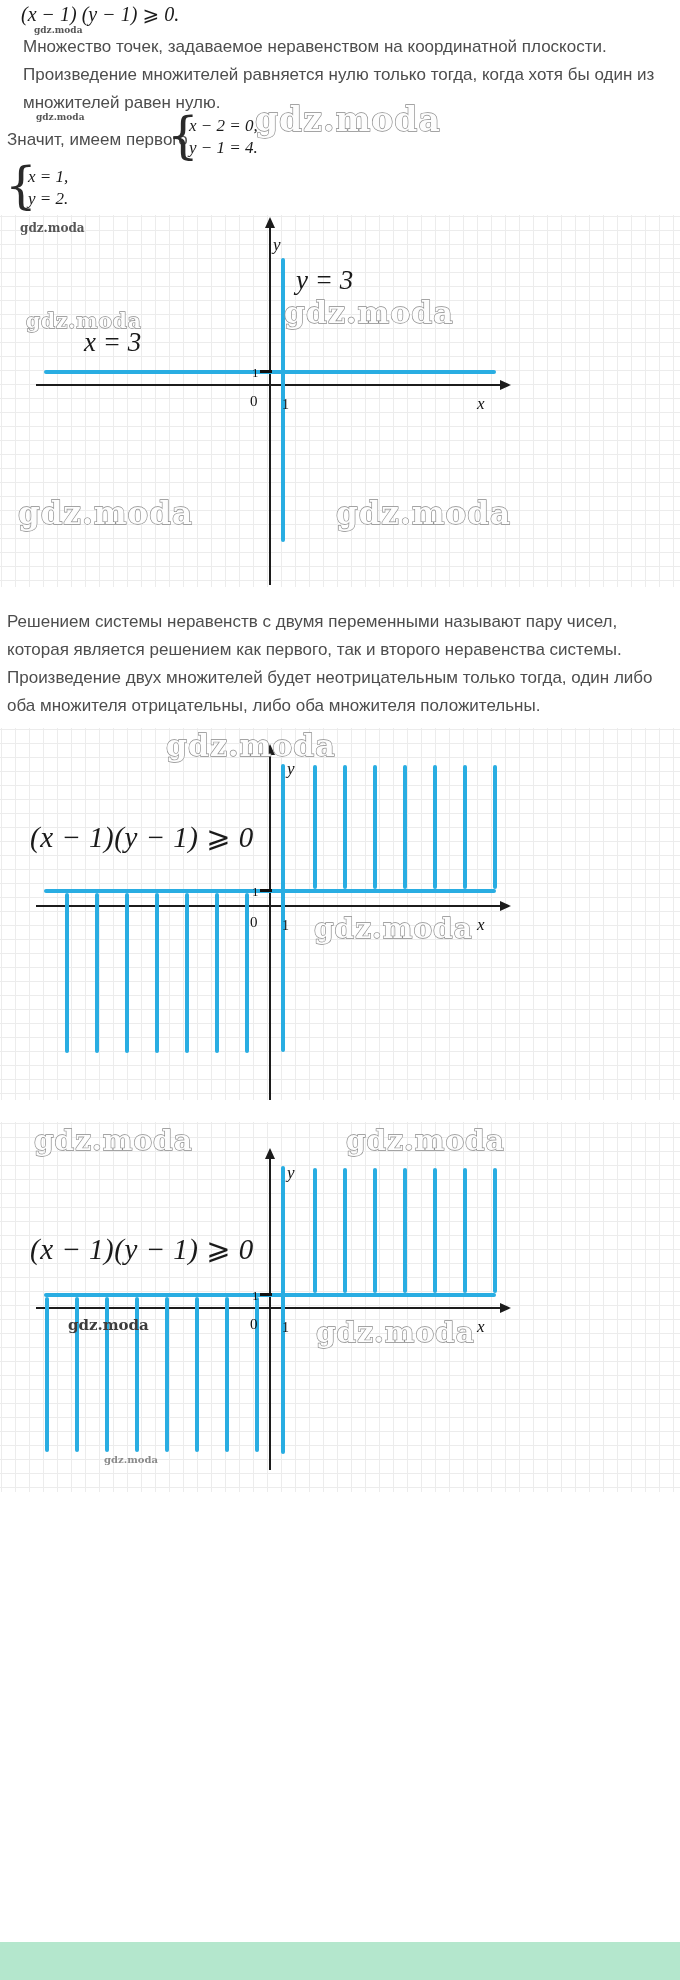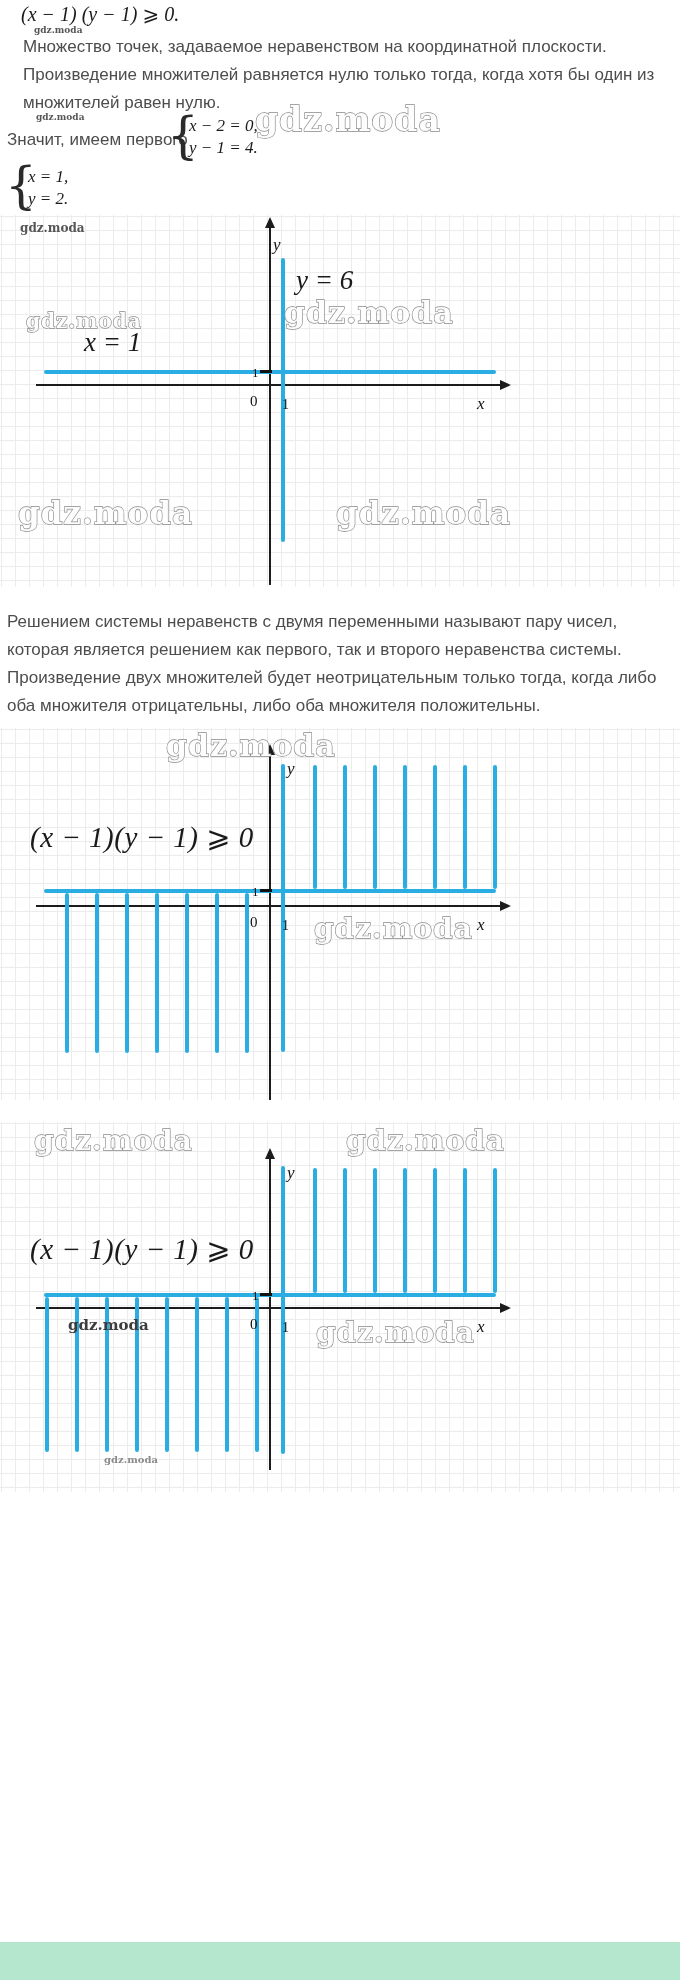--- a/index.html
+++ b/index.html
@@ -76,25 +76,25 @@
     <div class="blue-h" style="left:44px; top:155px; width:452px;"></div>
     <div class="blue-v" style="left:281px; top:43px; height:284px;"></div>
     <div class="tick" style="left:260px; top:155px;"></div>
 
     <div class="axis-letter" style="left:273px; top:20px;">y</div>
     <div class="axis-letter" style="left:477px; top:179px;">x</div>
     <div class="num" style="left:250px; top:178px;">0</div>
     <div class="num" style="left:282px; top:182px; font-size:14px;">1</div>
     <div class="num" style="left:252px; top:150px; font-size:13px;">1</div>
 
-    <div class="line-label math" style="left:296px; top:50px;">y = 6</div>
-    <div class="line-label math" style="left:84px; top:112px;">x = 1</div>
+    <div class="line-label math" style="left:296px; top:50px;">y = 3</div>
+    <div class="line-label math" style="left:84px; top:112px;">x = 3</div>
   </div>
 
-  <div class="para" style="left:7px; top:608px; width:666px;">Решением системы неравенств с двумя переменными называют пару чисел, которая является решением как первого, так и второго неравенства системы. Произведение двух множителей будет неотрицательным только тогда, когда либо оба множителя отрицательны, либо оба множителя положительны.</div>
+  <div class="para" style="left:7px; top:608px; width:666px;">Решением системы неравенств с двумя переменными называют пару чисел, которая является решением как первого, так и второго неравенства системы. Произведение двух множителей будет неотрицательным только тогда, один либо оба множителя отрицательны, либо оба множителя положительны.</div>
 
   <div class="graph" id="graph2" style="top:728px; height:372px;">
     <div class="wm wm-outline" style="left:166px; top:0px; font-size:30px;">gdz.moda</div>
     <div class="graph-formula math" style="left:30px; top:92px;">(x − 1)(y − 1) ⩾ 0</div>
 
     <div class="axis" style="left:269px; top:26px; width:2px; height:346px;"></div>
     <div class="arrow-up" style="left:265px; top:16px;"></div>
     <div class="axis" style="left:36px; top:177px; width:466px; height:2px;"></div>
     <div class="arrow-right" style="left:500px; top:173px;"></div>
 

